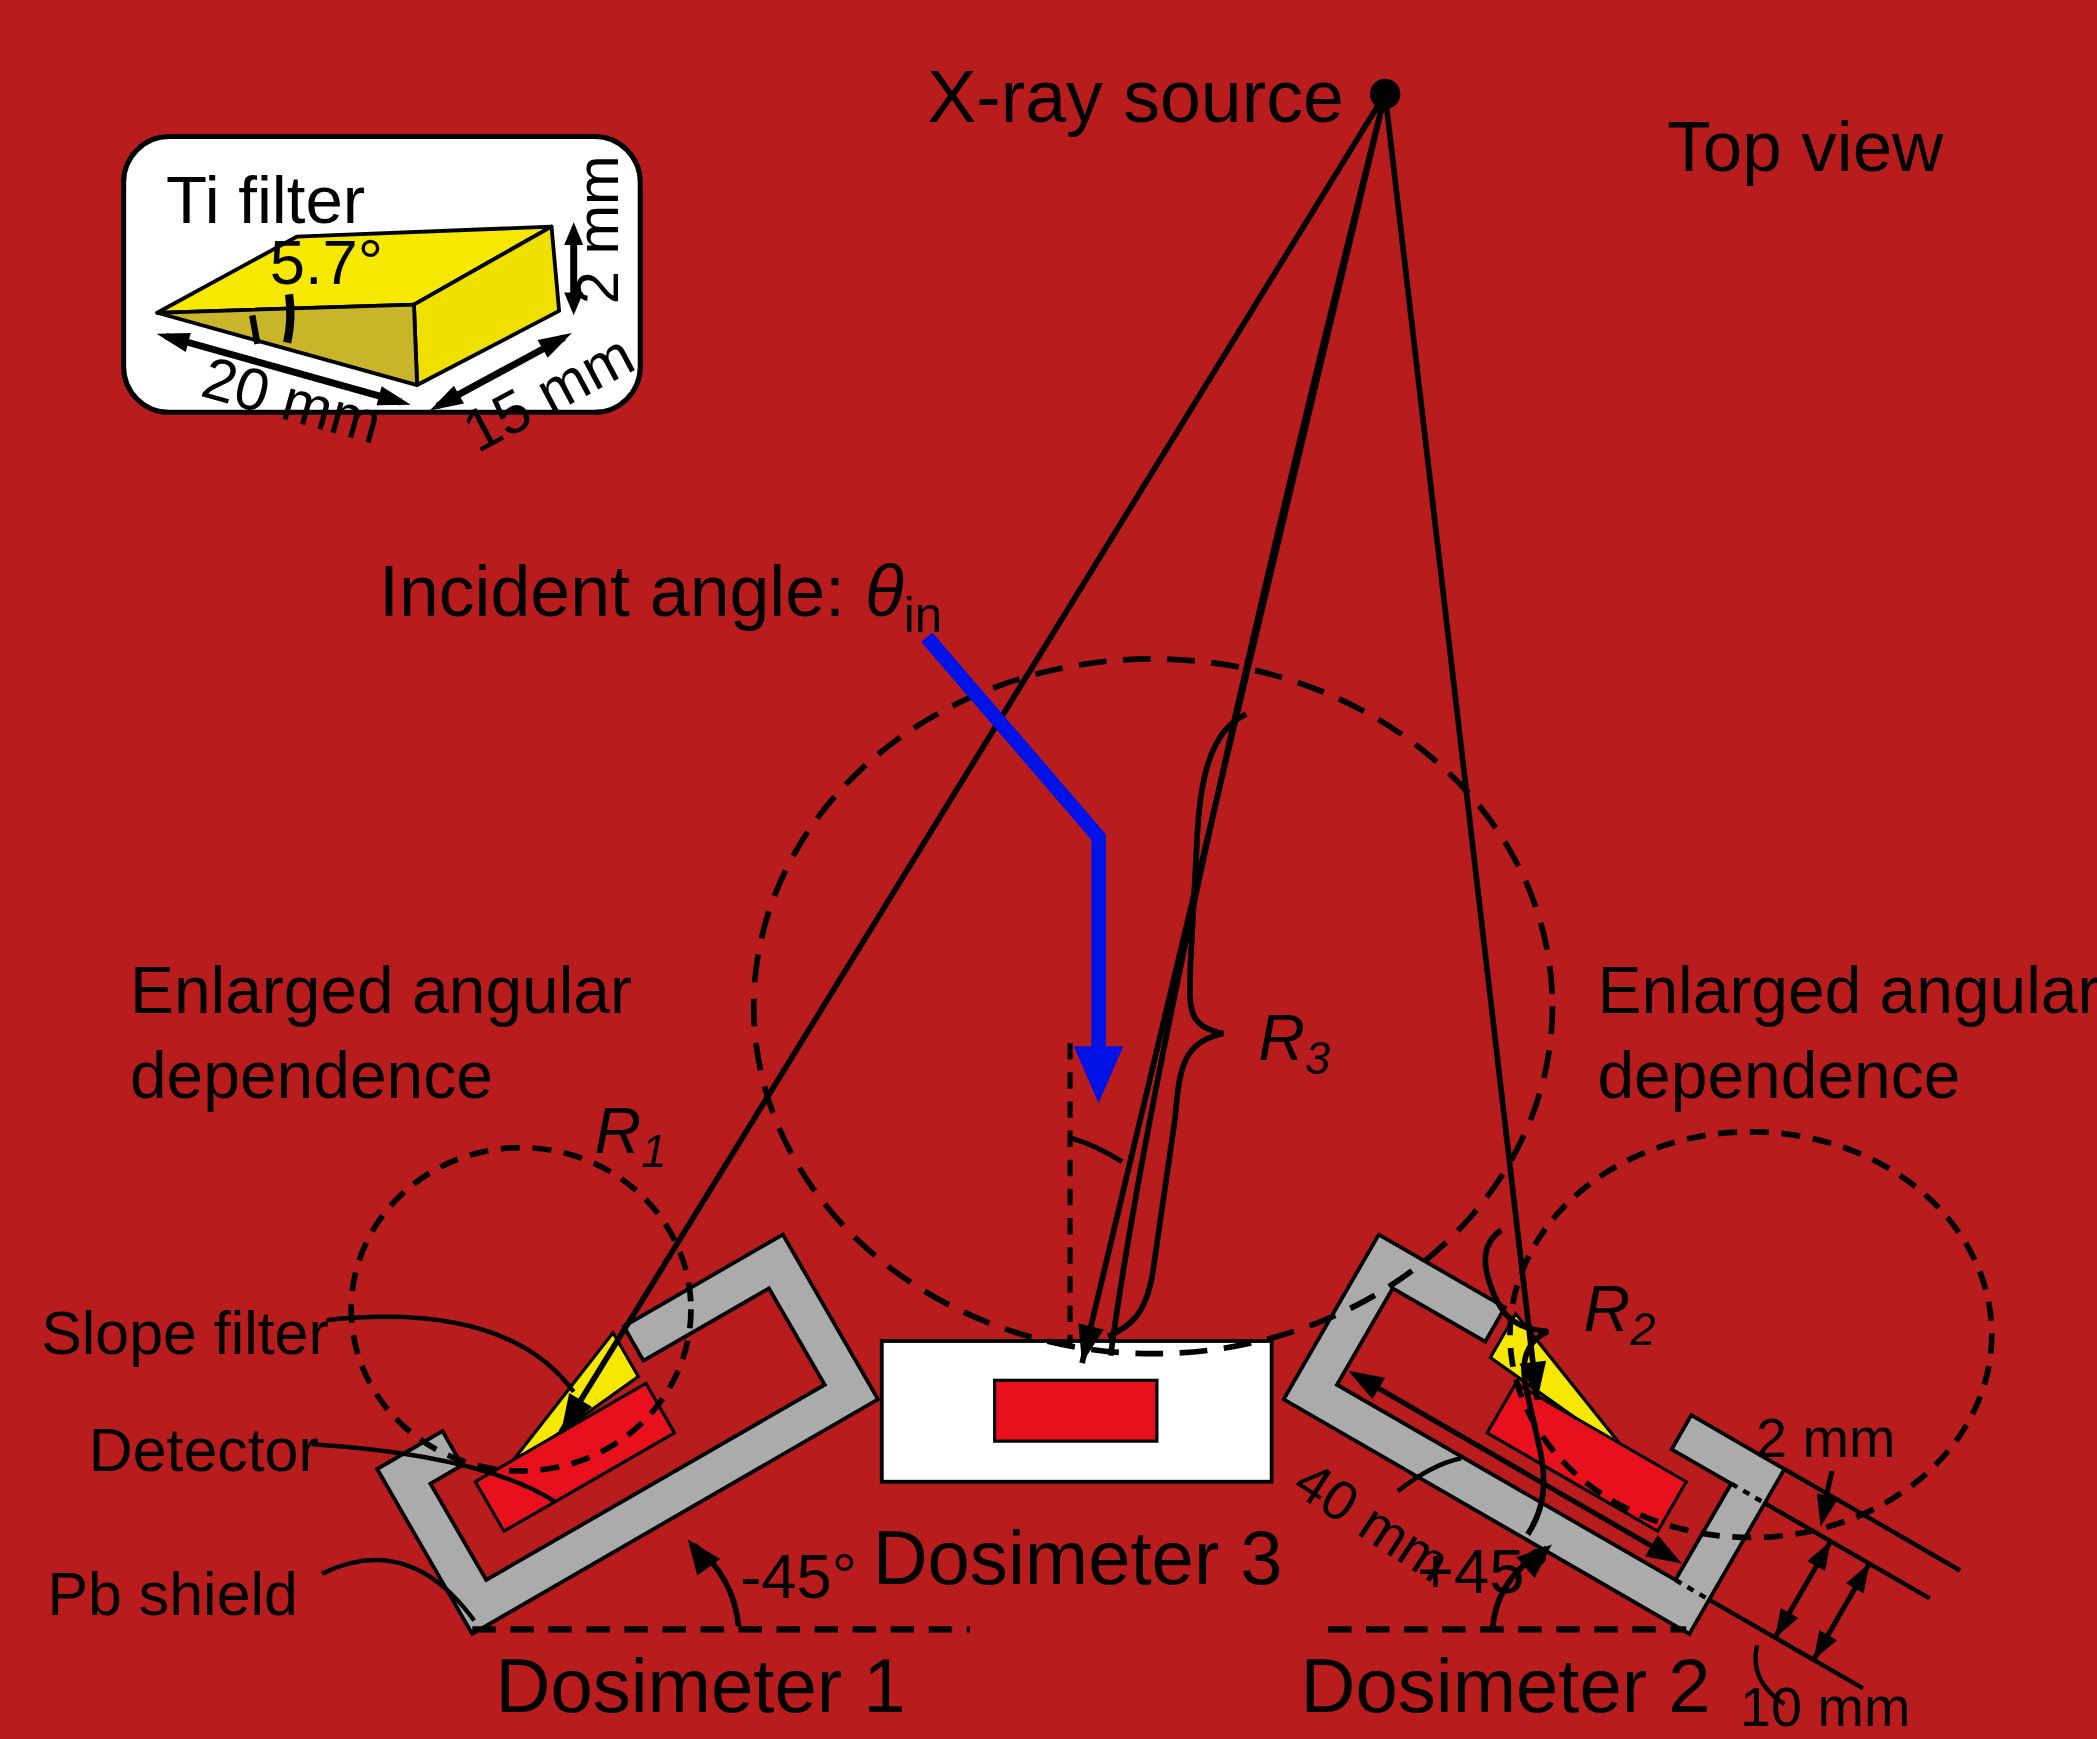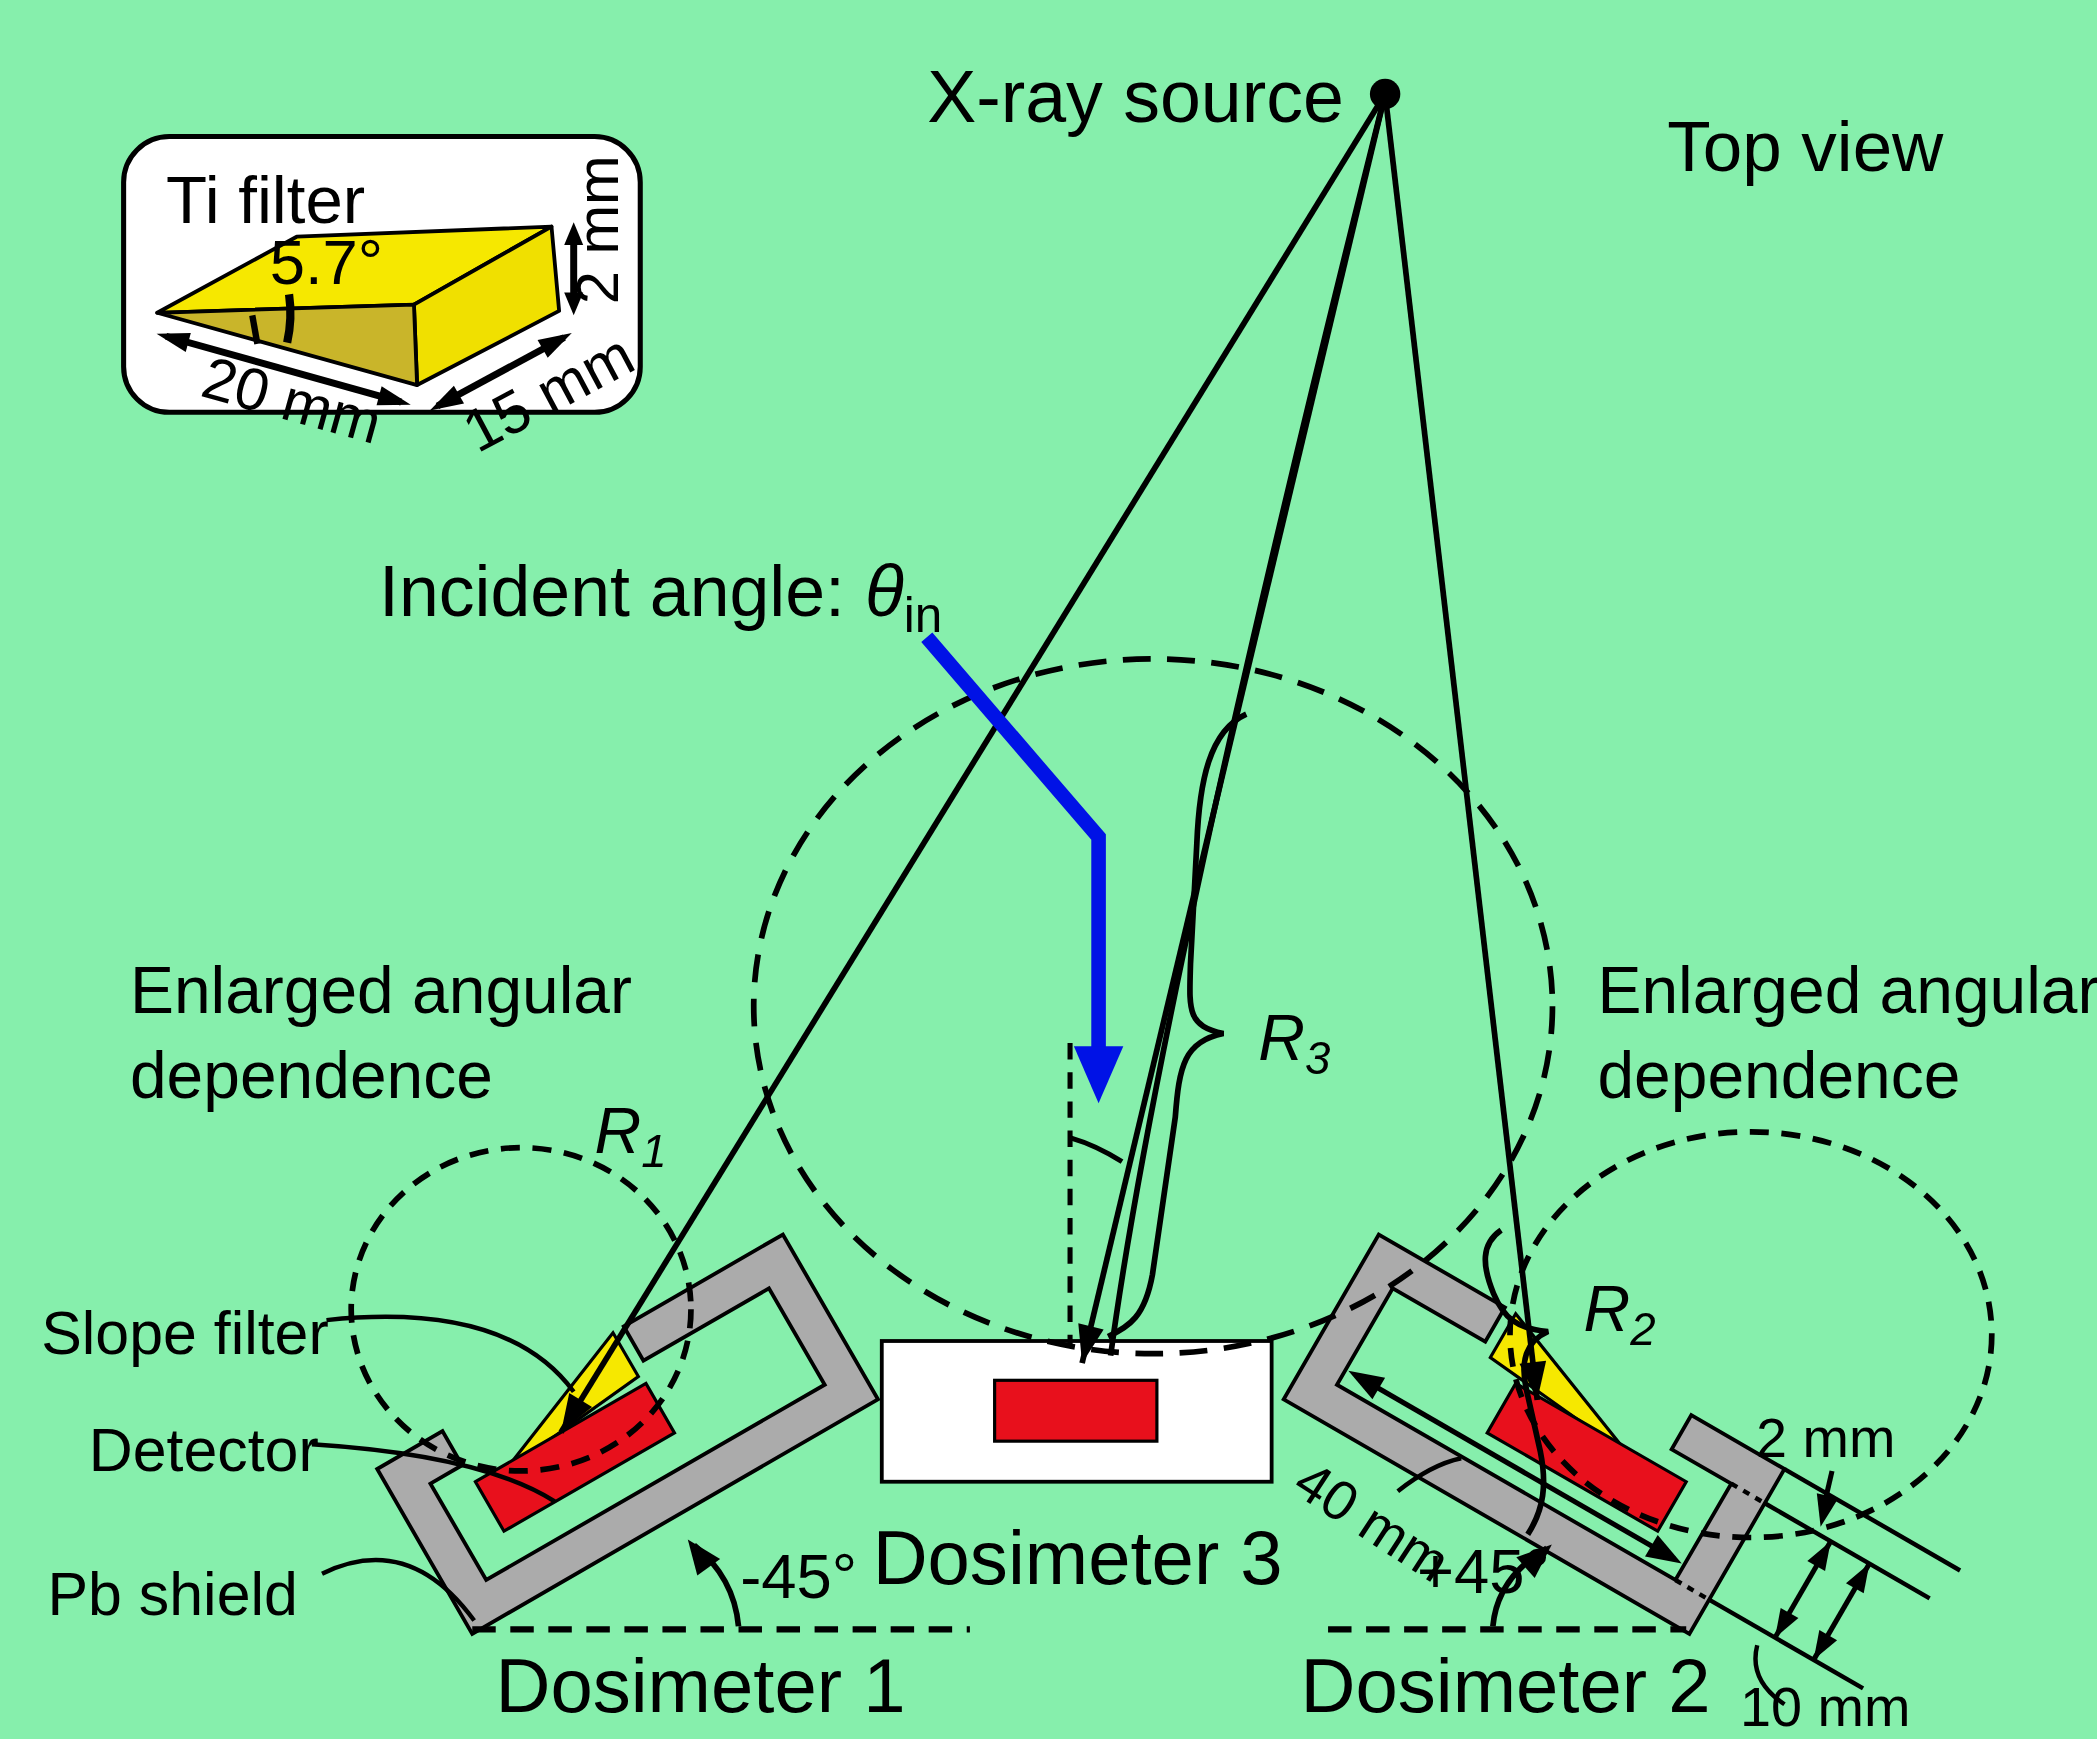--- a/index.html
+++ b/index.html
@@ -1,16 +1,16 @@
 <!DOCTYPE html>
 <html style="font-size:10px"><head>
 <meta charset="utf-8">
 <style>
   html,body{margin:0;padding:0;background:#ffffff;}
-  .stage{position:relative;width:2097px;height:1740px;background:#86efac;overflow:hidden;
+  .stage{position:relative;width:2097px;height:1740px;background:#b91c1c;overflow:hidden;
          font-family:"Liberation Sans", sans-serif;}
   svg{position:absolute;left:0;top:0;}
   text{fill:#000;}
 </style>
 </head>
 <body>
 
 <div class="stage">
 <svg width="2097" height="1740" viewBox="0 0 3308 2744">
 

